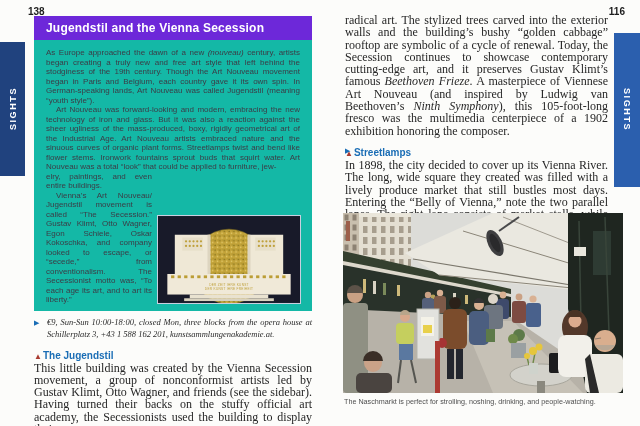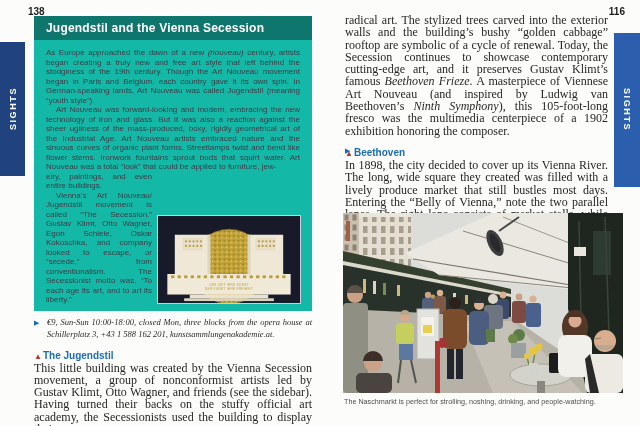--- a/index.html
+++ b/index.html
@@ -19,21 +19,21 @@
   .tab span{
     color:#fff; font:bold 9px "Liberation Sans", sans-serif; letter-spacing:1.6px;
     writing-mode:vertical-rl;
   }
   .tab.left span{transform:rotate(180deg);}
   
   .leftcol{position:absolute; left:34px; top:16px; width:278px;}
   .rightcol{position:absolute; left:345px; top:14px; width:263px;}
   .box{width:278px;}
   .box-header{
-    background:#0f766e; height:24px; display:flex; align-items:center; padding-left:12px;
+    background:#6d28d9; height:24px; display:flex; align-items:center; padding-left:12px;
   }
   .box-header h2{
     margin:0; color:#fff; font:bold 12px "Liberation Sans", sans-serif; letter-spacing:.2px;
   }
   .box-body{
     background:#14b8a6; padding:8px 12px 6px 12px; color:#3c3c46;
     font:8px/9.5px "Liberation Sans", sans-serif; text-align:justify;
   }
   .box-body p{margin:0;}
   .box-body .ind{text-indent:10px;}
@@ -184,21 +184,21 @@
   </div>
 
   <div class="rightcol">
     <p class="serif-p"><span>radical art. The stylized trees carved into the exterior walls and the building’s bushy “golden cabbage” rooftop are symbolic of a cycle of renewal. Today, the Secession continues to showcase contemporary cutting-edge art, and it preserves Gustav Klimt’s famous </span><span class="bi">Beethoven Frieze</span><span>. A masterpiece of Viennese Art Nouveau (and inspired by Ludwig van Beethoven’s </span><span class="bi">Ninth Symphony</span><span>), this 105-foot-long fresco was the multimedia centerpiece of a 1902 exhibition honoring the composer.</span></p>
 
     <div class="listing" style="margin-top:7px">
       <span class="arrow">▶</span>
     </div>
 
     <h3 class="heading">
-      <span class="tri">▲</span><span>Beethoven</span>
+      <span class="tri">▲</span><span>Streetlamps</span>
     </h3>
     <p class="serif-p">In 1898, the city decided to cover up its Vienna River. The long, wide square they created was filled with a lively produce market that still bustles most days. Entering the “Belly of Vienna,” note the two parallel lanes. The right lane consists of market stalls, while the left lane is mostly eateries. In recent years, many stalls have been taken over by hip bars and eateries, bringing a youthful vibe and fun new flavors</p>
   </div>
 
   <figure class="photo">
     <svg width="280" height="180" viewBox="0 0 280 180" xmlns="http://www.w3.org/2000/svg">
       <defs>
         <pattern id="win" width="9" height="11" patternUnits="userSpaceOnUse">
           <rect width="9" height="11" fill="#e4dfd2"></rect>
           <rect x="2" y="2" width="4.5" height="7" fill="#a79e8e"></rect>

